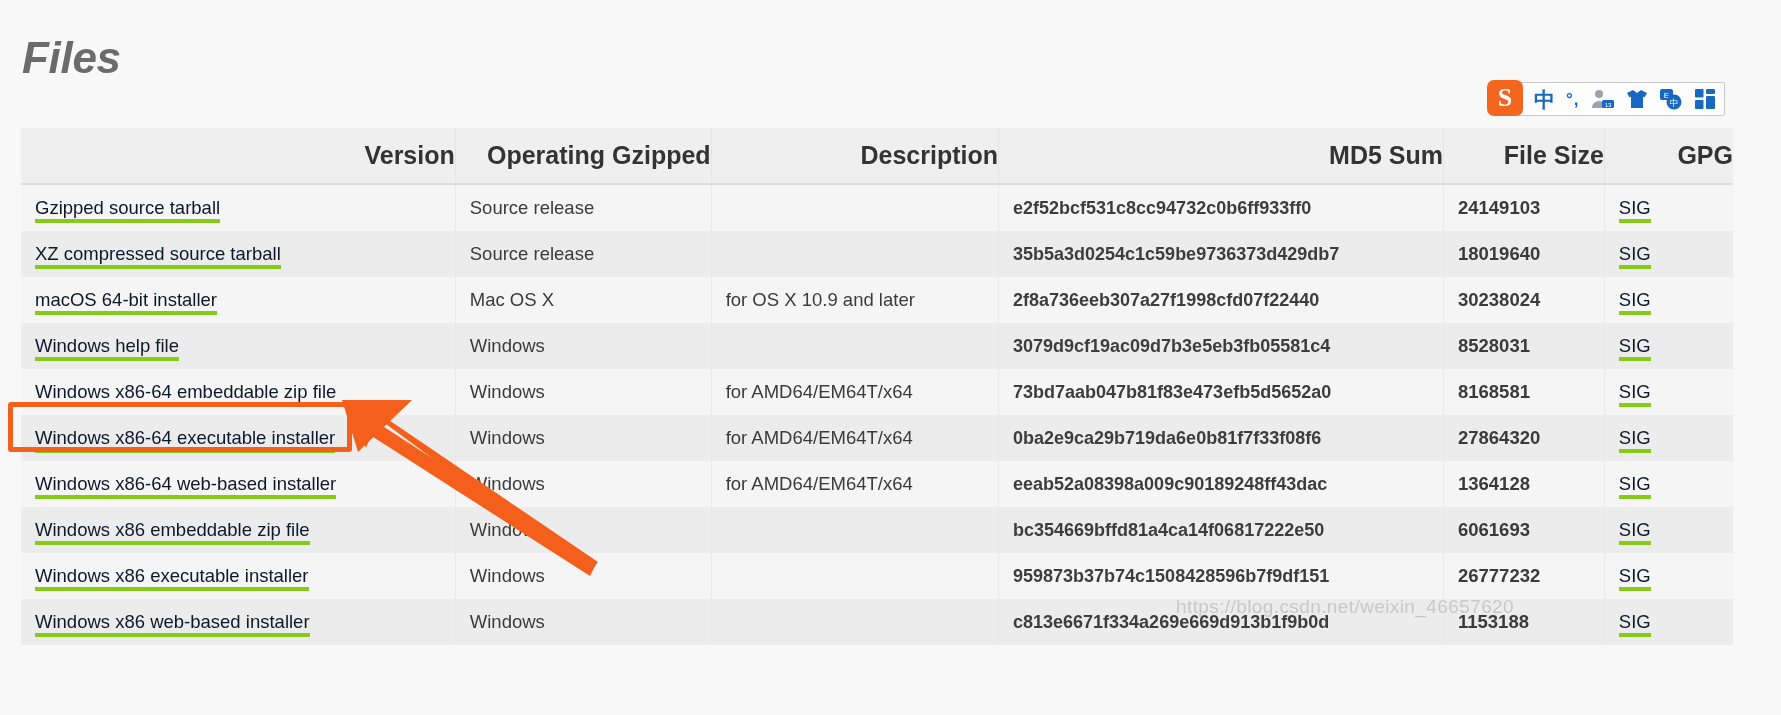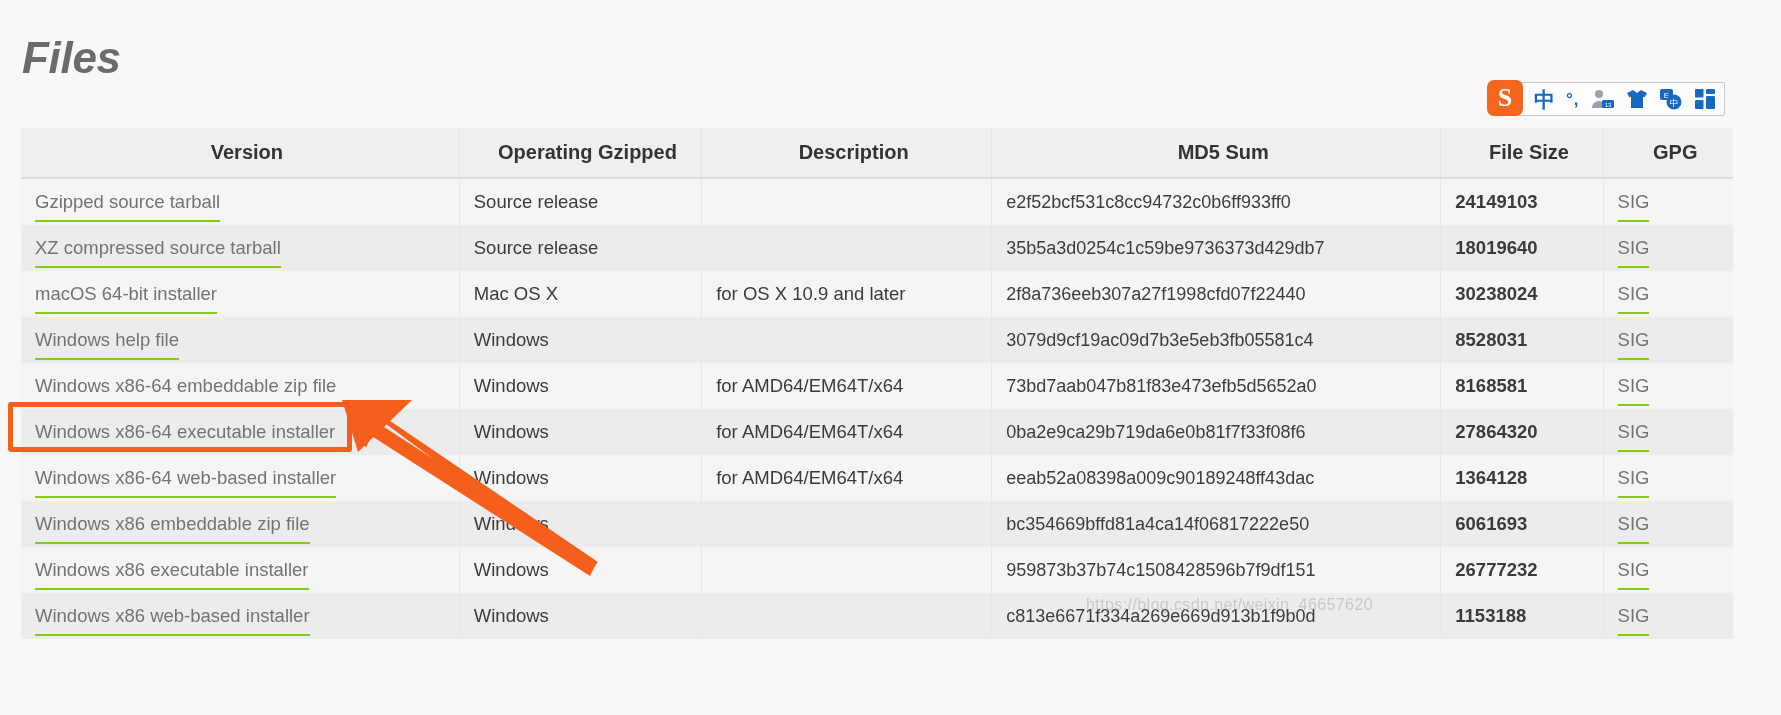--- a/index.html
+++ b/index.html
@@ -66,23 +66,23 @@
   .files-table {
     position: absolute;
     left: 21px; top: 128px;
     width: 1712px;
     border-collapse: collapse;
     font-size: 18.5px;
     color: #3b3b3b;
   }
   .files-table th {
     background: #efefef;
-    text-align: center;
+    text-align: right;
     font-weight: bold;
-    font-size: 20px;
+    font-size: 25px;
     color: #333;
     padding: 13px 0 13px 14px;
     border-bottom: 2px solid #dddddd;
     border-right: 1px solid #e4e4e4;
     white-space: nowrap;
   }
   .files-table th:last-child { border-right: none; }
   .files-table td {
     padding: 12px 0 12px 14px;
     border-right: 1px solid #e8e8e8;
@@ -95,48 +95,48 @@
   .files-table tbody tr:nth-child(even) { background: #ececec; }
 
   .col-version  { width: 405px; }
   .col-os       { width: 224px; }
   .col-desc     { width: 268px; }
   .col-md5      { width: 415px; }
   .col-size     { width: 150px; font-weight: bold; }
   .col-gpg      { width: 120px; }
 
   a.flink {
-    color: #737373;
+    color: #0f172a;
     text-decoration: none;
-    border-bottom: 2px solid #84cc16;
-    padding-bottom: 8px;
-  }
-  .md5 { font-size: 18px; color: #3d3d3d; }
+    border-bottom: 4px solid #84cc16;
+    padding-bottom: 1px;
+  }
+  .md5 { font-size: 18px; color: #3d3d3d; font-weight: bold; }
 
   
   .annot-box {
     position: absolute;
     left: 8px; top: 402px;
     width: 344px; height: 50px;
     border: 5px solid #f4601b;
     border-radius: 3px;
     pointer-events: none;
   }
   .annot-arrow {
     position: absolute;
     left: 320px; top: 396px;
     width: 290px; height: 190px;
     pointer-events: none;
   }
 
   
   .watermark {
     position: absolute;
-    left: 1086px; top: 596px;
-    font-size: 16px;
+    left: 1176px; top: 596px;
+    font-size: 19px;
     color: rgba(150,150,150,0.42);
     letter-spacing: 0.4px;
     white-space: nowrap;
     pointer-events: none;
     text-align: right;
   }
 </style>
 </head>
 <body>
 

